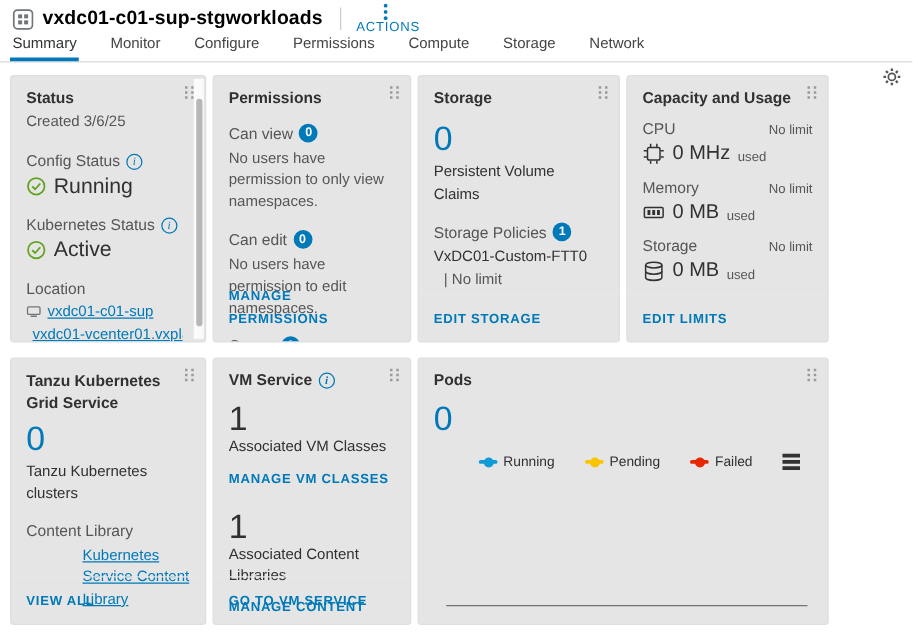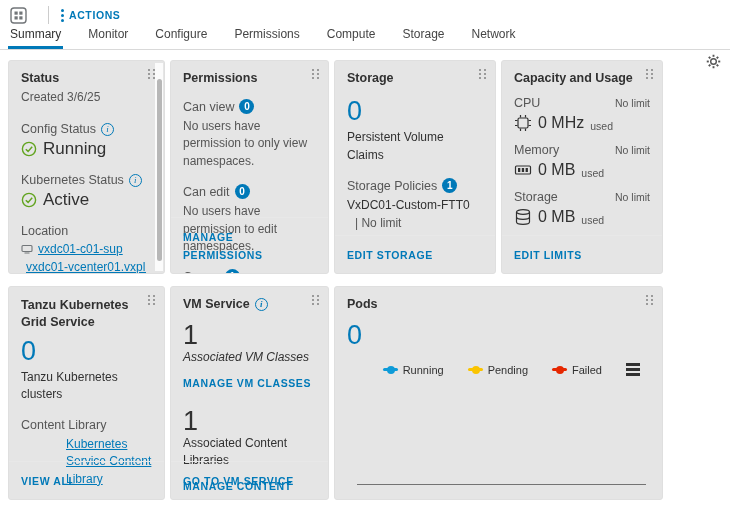--- a/index.html
+++ b/index.html
@@ -3,21 +3,21 @@
 <meta charset="utf-8">
 <style>
   * { margin:0; padding:0; box-sizing:border-box; }
   html,body { width:730px; height:508px; background:#ffffff; font-family:"Liberation Sans", sans-serif; color:#313131; overflow:hidden; }
 
   
   .obj-header { display:flex; align-items:center; height:30px; padding-left:10px; }
   .ns-icon { width:17px; height:17px; margin-right:7px; flex:0 0 auto; }
   .obj-title { font-size:15.5px; font-weight:700; color:#000; letter-spacing:.1px; }
   .title-divider { width:1px; height:18px; background:#cccccc; margin:0 12px 0 14px; }
-  .actions { display:flex; align-items:center; color:#0079b8; font-size:10.5px; font-weight:700; letter-spacing:.6px; cursor:pointer; }
+  .actions { display:flex; align-items:center; color:#0079b8; font-size:10.5px; font-weight:400; letter-spacing:.6px; cursor:pointer;flex-direction:column; }
   .kebab { display:inline-flex; flex-direction:column; gap:2px; margin-right:5px; }
   .kebab i { width:3px; height:3px; border-radius:50%; background:#0079b8; }
 
   
   .tabbar { display:flex; align-items:flex-end; height:20px; padding-left:8px; border-bottom:1px solid #d9d9d9; }
   .tab { font-size:12px; color:#454545; margin-right:23px; padding:0 2px 5px 2px; cursor:pointer; border-bottom:3px solid transparent; }
   .tab.active { border-bottom-color:#0079b8; color:#313131;text-align:center; }
 
   
   .content { position:relative; padding:10px 0 0 8px; }
@@ -75,20 +75,21 @@
 <body>
 
 <div class="obj-header">
   <svg class="ns-icon" viewBox="0 0 17 17">
     <rect x="1" y="1" width="15" height="15" rx="3" fill="none" stroke="#727679" stroke-width="1.4"></rect>
     <rect x="4.5" y="4.5" width="3.2" height="3.2" fill="#727679"></rect>
     <rect x="9.3" y="4.5" width="3.2" height="3.2" fill="#727679"></rect>
     <rect x="4.5" y="9.3" width="3.2" height="3.2" fill="#727679"></rect>
     <rect x="9.3" y="9.3" width="3.2" height="3.2" fill="#727679"></rect>
   </svg>
+  <span class="obj-title">vxdc01-c01-sup-stgworkloads</span>
   <span class="title-divider"></span>
   <span class="actions">
     <span class="kebab">
         <i></i>
         <i></i>
         <i></i>
       </span>
     <span>ACTIONS</span>
   </span>
 </div>
@@ -348,21 +349,21 @@
           <i></i>
           <i></i>
           <i></i>
         </div>
       <div class="card-title">
         <span>VM Service</span>
         <span class="info-icon">i</span>
       </div>
 
       <div class="big-num dark mt10">1</div>
-      <div class="desc" style="color:#313131;font-style:italic;">Associated VM Classes</div>
+      <div class="desc" style="color:#313131;">Associated VM Classes</div>
       <div class="mt6"><span class="action-link">MANAGE VM CLASSES</span></div>
 
       <div class="big-num dark mt16">1</div>
       <div class="desc" style="color:#313131;">Associated Content Libraries</div>
       <div class="mt6"><span class="action-link">MANAGE CONTENT LIBRARIES</span></div>
 
       <div class="card-footer">
         <span class="action-link">GO TO VM SERVICE</span>
       </div>
     </div>

